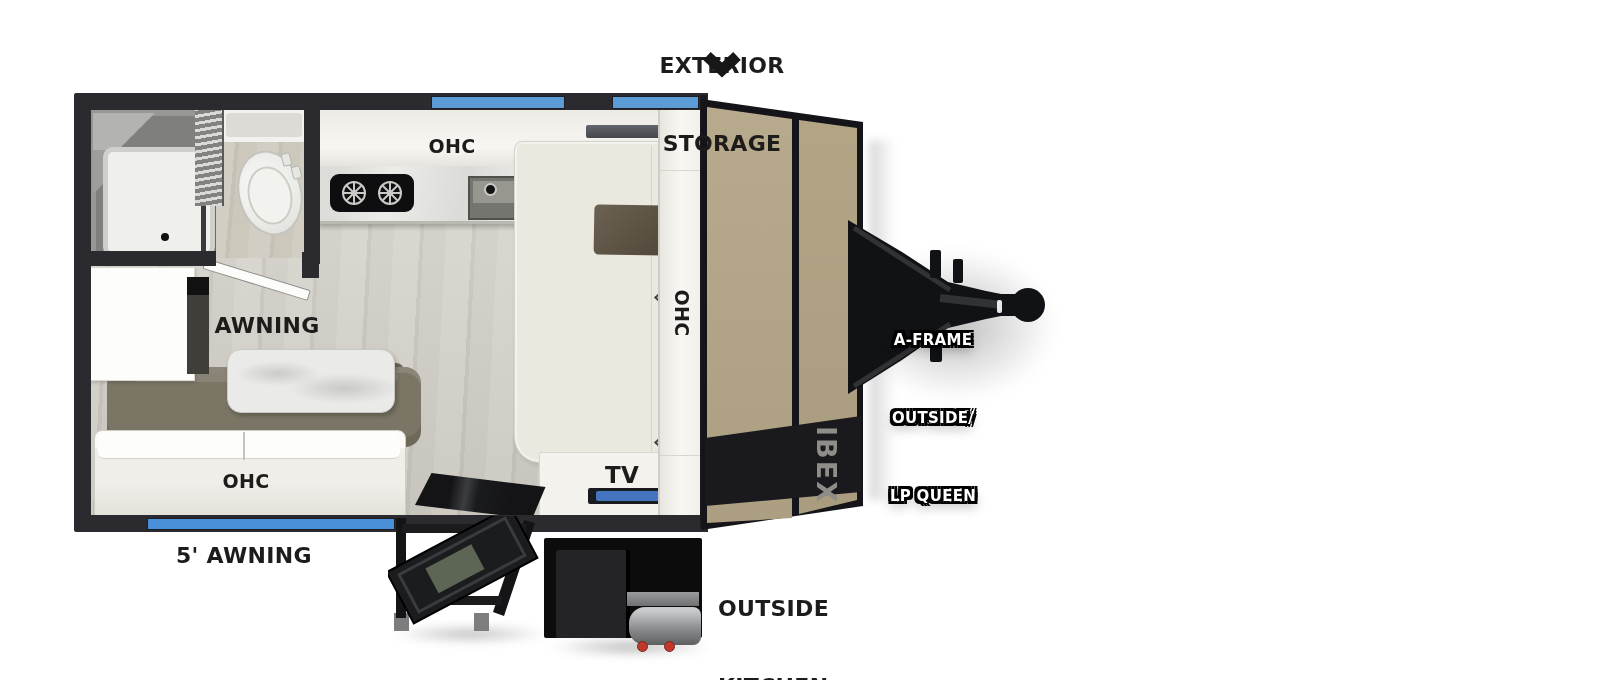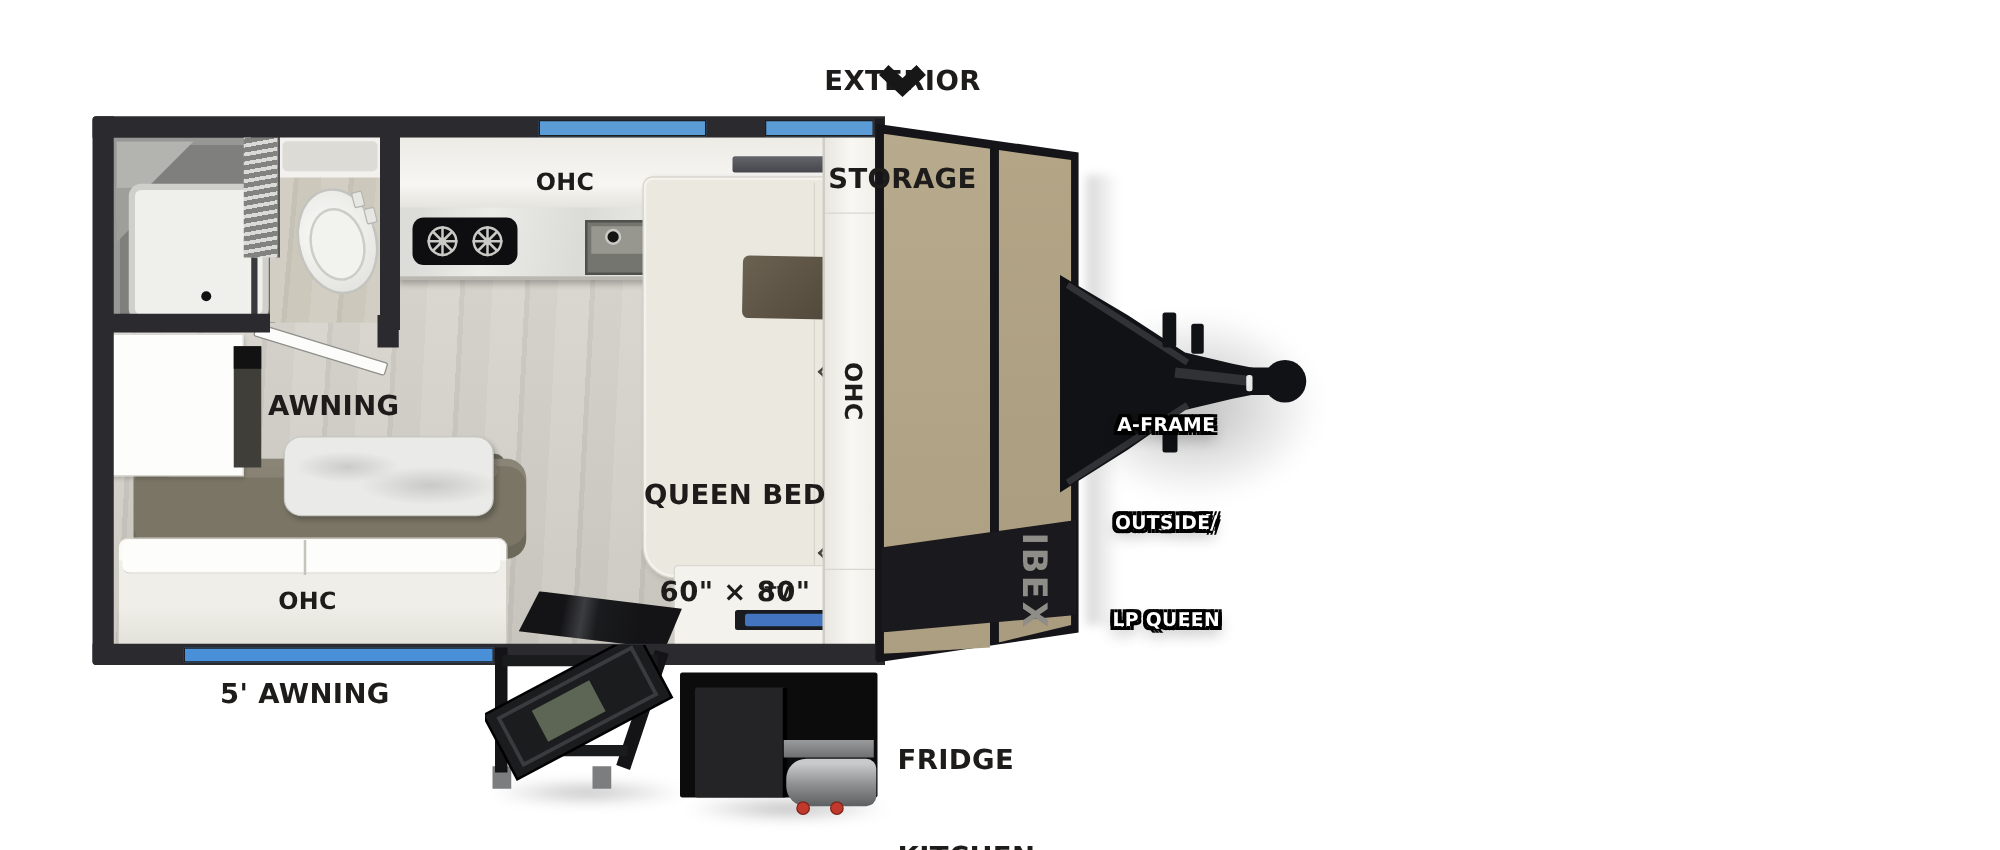--- a/index.html
+++ b/index.html
@@ -143,21 +143,21 @@
   .okitchen-panel{left:556px;top:550px;width:70px;height:88px;background:#242426;border-right:4px solid #000;border-radius:2px;}
   .okitchen-bar{left:627px;top:592px;width:72px;height:14px;background:linear-gradient(180deg,#9a9b9d,#6f7072);}
   .okitchen-cyl{left:629px;top:607px;width:72px;height:38px;border-radius:16px 8px 8px 16px;
     background:linear-gradient(180deg,#c9cacc 10%,#8e8f91 55%,#5e5f61);}
   .knob{width:9px;height:9px;border-radius:50%;background:#c0392b;border:1px solid #7e241b;}
 
   
   .lbl{color:#1d1c1a;font-weight:800;font-size:22px;letter-spacing:.3px;line-height:26px;white-space:pre;}
   .lbl-c{transform:translateX(-50%);text-align:center;}
   .lbl-sm{font-size:19px;}
-  .lbl-tv{font-size:14px;}
+  .lbl-tv{font-size:23px;}
   .lbl-rot{transform:rotate(90deg);}
   .outlined{color:#ffffff;font-size:15px;line-height:26px;
     text-shadow:-3px -3px 0 #000,3px -3px 0 #000,-3px 3px 0 #000,3px 3px 0 #000,
                 0 -3px 0 #000,0 3px 0 #000,-3px 0 0 #000,3px 0 0 #000,0 6px 12px rgba(0,0,0,.45);}
 </style>
 </head>
 <body>
 
 <div class="stage">
 
@@ -292,35 +292,31 @@
     <div>STORAGE</div>
   </div>
   <svg class="abs" style="left:700px;top:50px;" width="44" height="32" viewBox="0 0 44 32">
     <path d="M7,6 L22,20 L37,6" fill="none" stroke="#171717" stroke-width="11"></path>
   </svg>
 
   <div class="abs lbl lbl-sm lbl-c" style="left:452px;top:133px;">OHC</div>
 
   <div class="abs lbl lbl-sm lbl-rot" style="left:652px;top:300px;width:60px;text-align:center;">OHC</div>
 
-  <div class="abs lbl lbl-c" style="left:588px;top:332px;">
-    <div>QUEEN BED</div>
-    <div>60" × 80"</div>
-  </div>
 
   <div class="abs lbl lbl-c" style="left:267px;top:313px;">AWNING</div>
 
   <div class="abs lbl lbl-sm lbl-c" style="left:246px;top:468px;">OHC</div>
 
   <div class="abs lbl lbl-tv lbl-c" style="left:622px;top:462px;">TV</div>
 
   <div class="abs lbl" style="left:176px;top:543px;">5' AWNING</div>
 
   <div class="abs lbl" style="left:718px;top:544px;">
-    <div>FRIDGE</div>
+    <div>OUTSIDE</div>
     <div>KITCHEN</div>
   </div>
 
   <div class="abs lbl outlined lbl-c" style="left:933px;top:275px;">
     <div>A-FRAME</div>
     <div>OUTSIDE/</div>
     <div>LP QUEEN</div>
   </div>
 
 </div>

